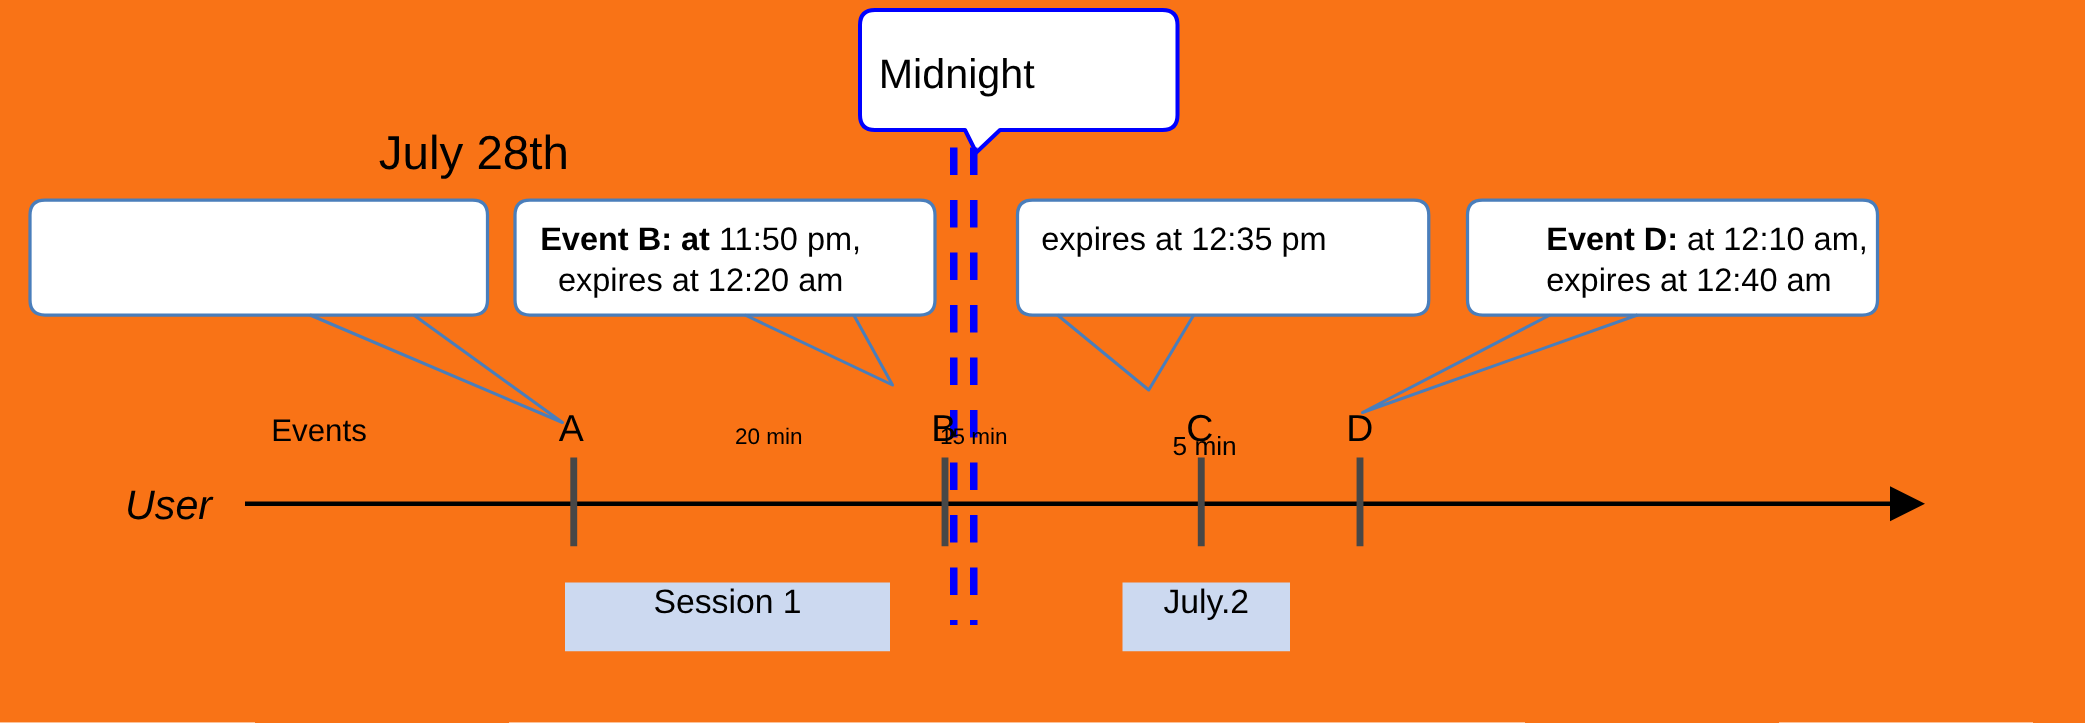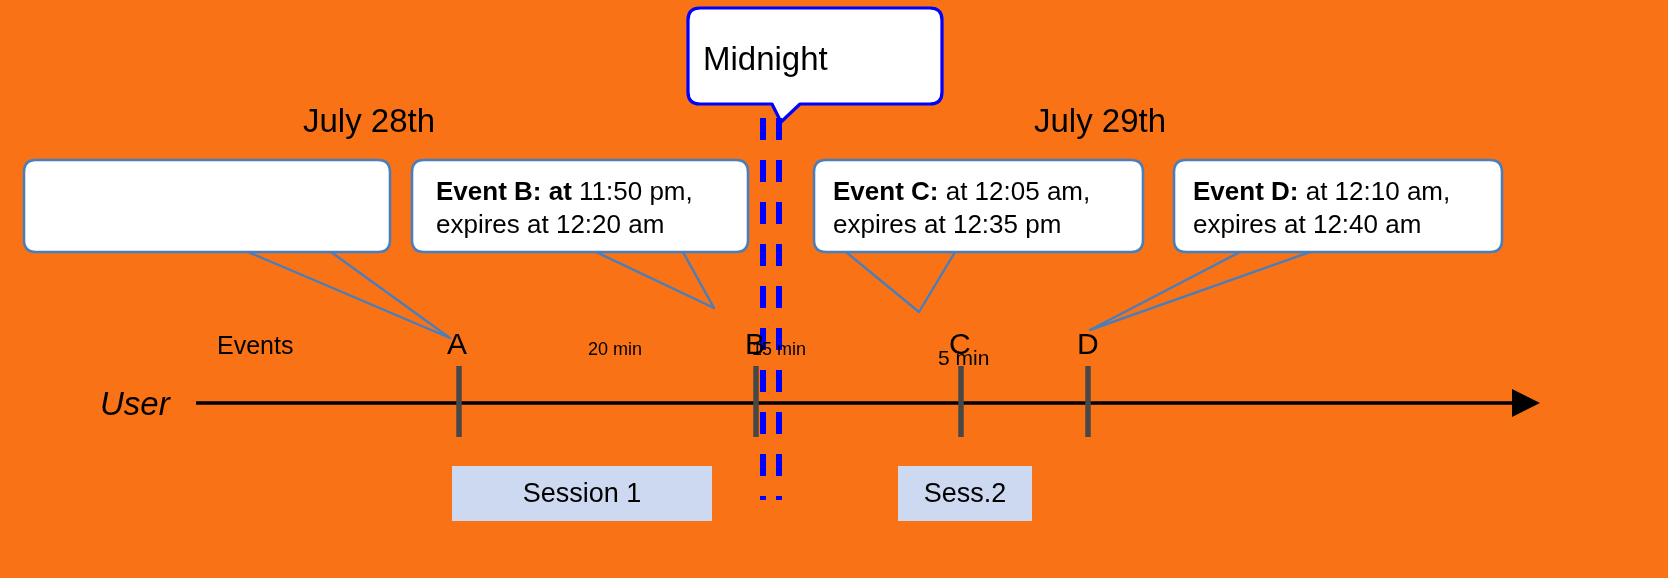--- a/index.html
+++ b/index.html
@@ -37,21 +37,21 @@
   .callout-text b { font-weight: bold; }
 
   .midnight-label {
     position: absolute;
     font-size: 33px;
     color: #000;
   }
 
   .date-label {
     position: absolute;
-    font-size: 33px;
+    font-size: 38px;
     color: #000;
   }
 
   .axis-label {
     position: absolute;
     font-size: 33px;
     color: #000;
   }
 
   .events-label {
@@ -70,21 +70,20 @@
   .interval-label {
     position: absolute;
     font-size: 18px;
     color: #000;
   }
 
   .session-box {
     position: absolute;
     background: #ccd9f0;
     display: flex;
-    align-items: center;
     justify-content: center;
     font-size: 27px;
     color: #000;
   }
 </style>
 </head>
 <body>
 
 <div id="stage">
 
@@ -113,38 +112,34 @@
 
     <line x1="459" y1="366" x2="459" y2="437" stroke="#474747" stroke-width="5.5"></line>
     <line x1="756" y1="366" x2="756" y2="437" stroke="#474747" stroke-width="5.5"></line>
     <line x1="961" y1="366" x2="961" y2="437" stroke="#474747" stroke-width="5.5"></line>
     <line x1="1088" y1="366" x2="1088" y2="437" stroke="#474747" stroke-width="5.5"></line>
   </svg>
 
   <div class="midnight-label" style="left:703px; top:40px;">Midnight</div>
 
   <div class="date-label" style="left:303px; top:102px;">July 28th</div>
-  <div class="date-label" style="left:1034px; top:102px;">July 29th</div>
 
 
-  <div class="callout-text" style="left:436px; top:175px; width:305px;">
+  <div class="callout-text" style="left:408px; top:175px; width:305px;text-align:center;">
     <div>
       <b>Event B: at</b><span> 11:50 pm,</span>
     </div>
     <div>expires at 12:20 am</div>
   </div>
 
   <div class="callout-text" style="left:833px; top:175px; width:305px;">
-    <div>
-      <b>Event C:</b><span> at 12:05 am,</span>
-    </div>
     <div>expires at 12:35 pm</div>
   </div>
 
-  <div class="callout-text" style="left:1193px; top:175px; width:305px;">
+  <div class="callout-text" style="left:1237px; top:175px; width:305px;">
     <div>
       <b>Event D:</b><span>  at 12:10 am,</span>
     </div>
     <div>expires at 12:40 am</div>
   </div>
 
   <div class="events-label" style="left:177px; top:331px;">Events</div>
   <div class="axis-label" style="left:100px; top:385px;font-style:italic;">User</div>
 
   <div class="tick-label" style="left:447px; top:327px;">A</div>
@@ -153,16 +148,16 @@
   <div class="tick-label" style="left:1077px; top:327px;">D</div>
 
   <div class="interval-label" style="left:588px; top:339px;">20 min</div>
   <div class="interval-label" style="left:752px; top:339px;">15 min</div>
   <div class="interval-label" style="left:938px; top:346px; font-size:21px;">5 min</div>
 
   <div class="session-box" style="left:452px; top:466px; width:260px; height:55px;">
     <span>Session 1</span>
   </div>
   <div class="session-box" style="left:898px; top:466px; width:134px; height:55px;">
-    <span>Sess.2</span>
+    <span>July.2</span>
   </div>
 
 </div>
 
 </body></html>

